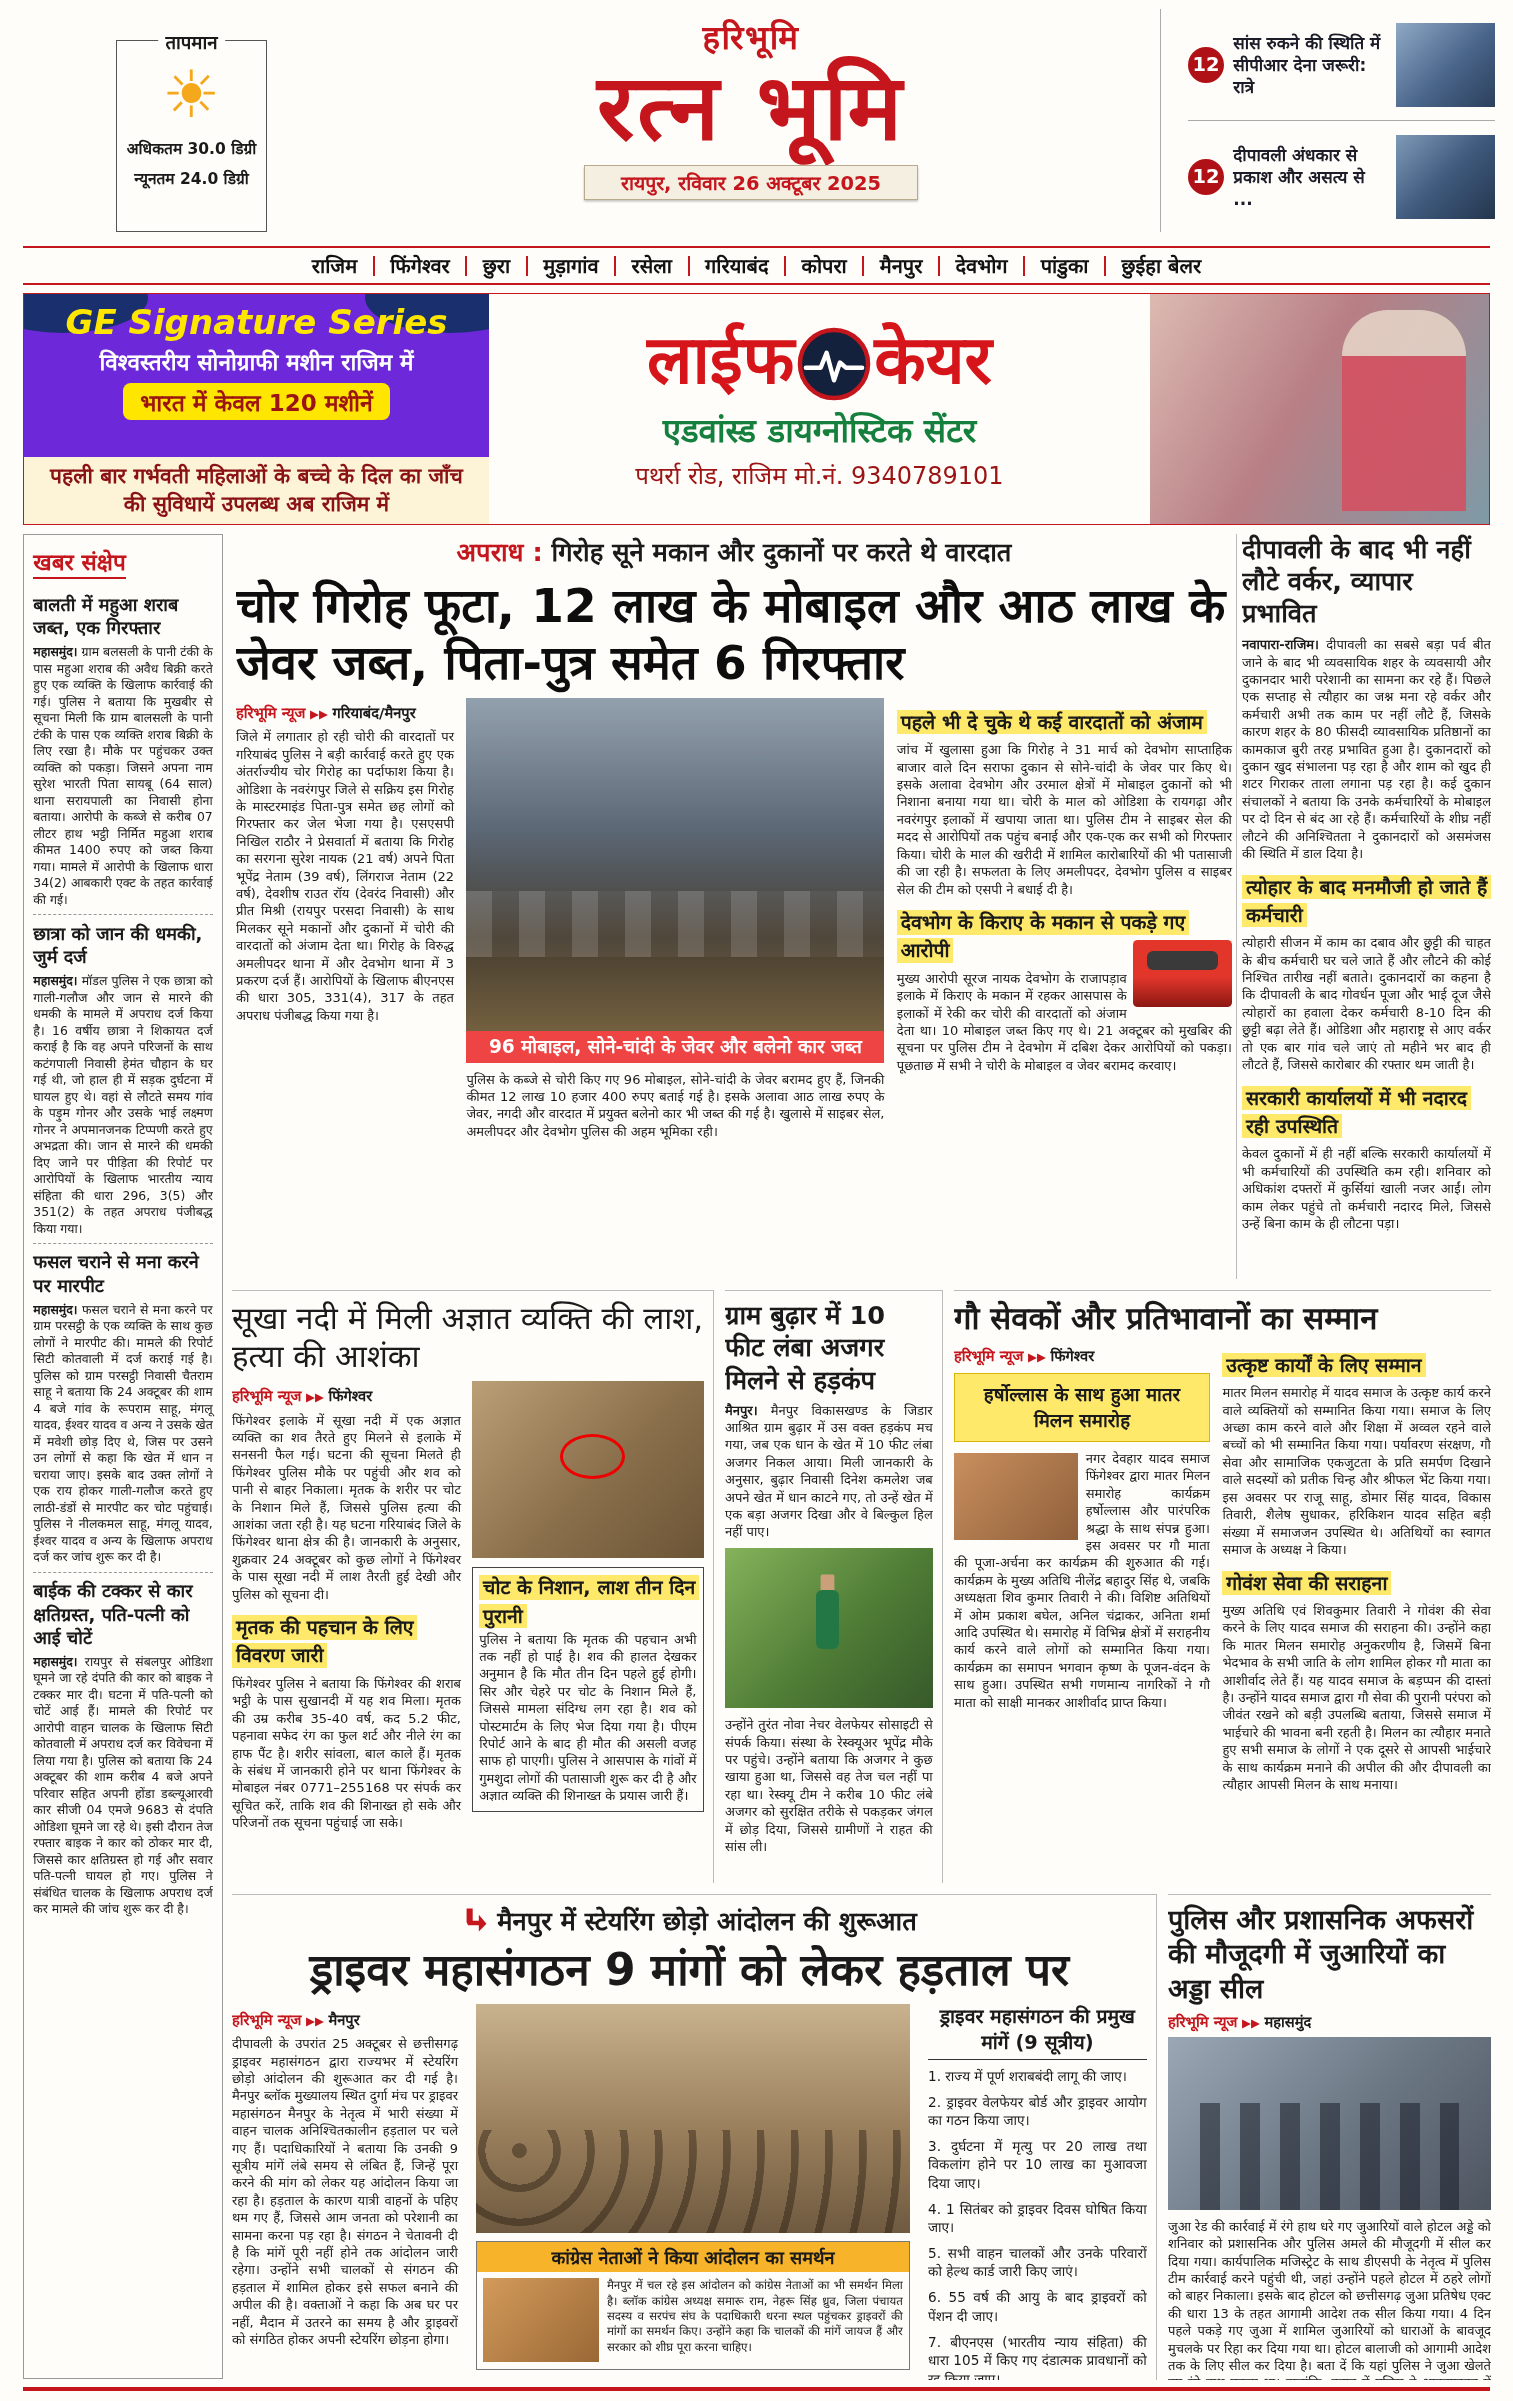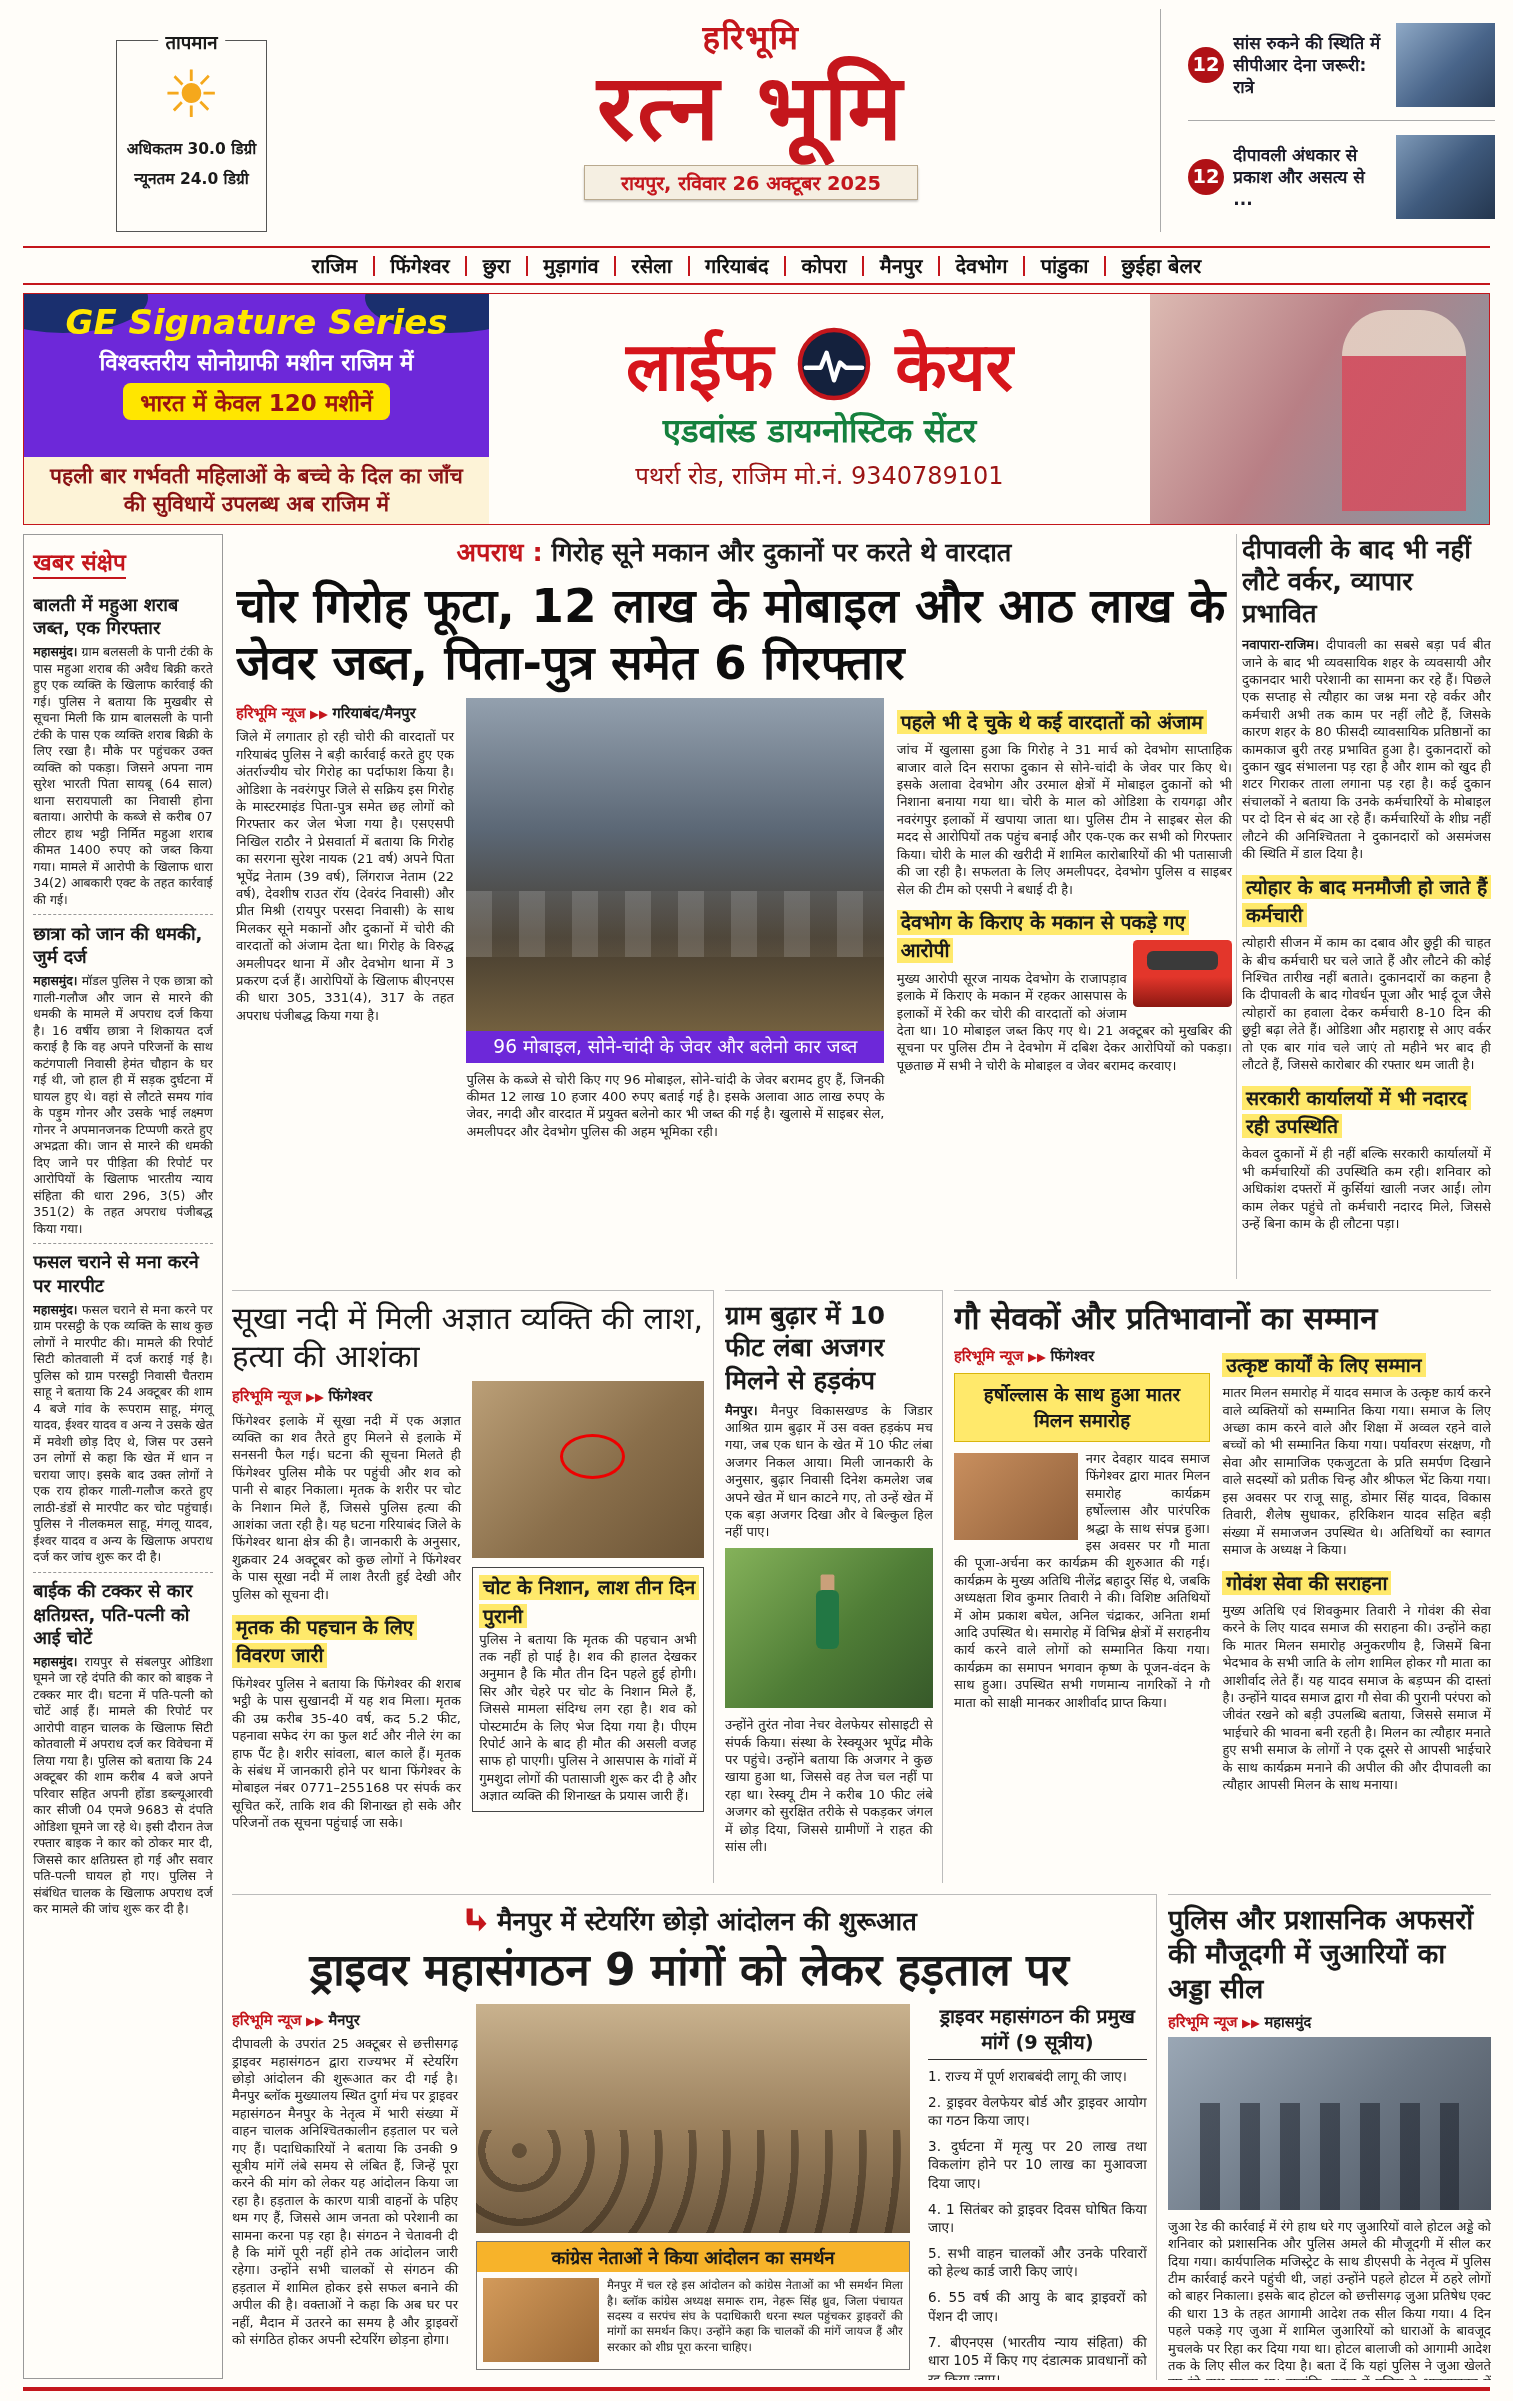--- a/index.html
+++ b/index.html
@@ -34,21 +34,21 @@
 
 .ad{position:absolute;left:23px;top:293px;width:1467px;height:232px;display:flex;border:1.5px solid #c4161c}
 .ad-left{width:465px;background:#6d28d9;color:#fff;position:relative;text-align:center;padding-top:7.7px;overflow:hidden}
 .ad-left::before,.ad-left::after{content:"";position:absolute;top:-31px;width:170px;height:70px;background:#1a2f6e;border-radius:50%}
 .ad-left::before{left:-46px}.ad-left::after{right:-46px}
 .ad-series{position:relative;color:#ffe600;font-weight:bold;font-size:34px;font-style:italic;z-index:1}
 .ad-line1{font-weight:bold;font-size:22.5px;margin-top:4.6px;position:relative;z-index:1}
 .ad-pill{display:inline-block;margin-top:6.2px;background:#ffe600;color:#9b1313;font-weight:bold;font-size:23px;border-radius:7.7px;padding:2.3px 17px}
 .ad-bottom{position:absolute;left:0;bottom:0;width:100%;background:#fdf3d7;color:#8a1214;font-weight:bold;font-size:21px;line-height:1.3;padding:6.2px 4.6px}
 .ad-center{flex:1;display:flex;flex-direction:column;align-items:center;justify-content:center;gap:6.2px;background:#fffdf9}
-.ad-name-row{display:flex;align-items:flex-end;gap:24px}
+.ad-name-row{display:flex;align-items:flex-start;gap:3px}
 .ad-name{font-size:67px;font-weight:bold;color:#d6151b;line-height:1}
 .lifecare-logo{width:74px;height:74px}
 .ad-subtitle{color:#15803d;font-weight:bold;font-size:33px}
 .ad-address{color:#9b1313;font-weight:normal;font-size:24px}
 .ad-photo{width:339px;background:linear-gradient(120deg,#dcbab2 0%,#b87f85 45%,#7e9aa6 100%)}
 .ad-photo::after{content:"";position:absolute;right:23px;top:15.5px;width:124px;height:201px;background:linear-gradient(180deg,#e8d6c8 0 46px,#d64d5e 46px);border-radius:46px 46px 0 0;opacity:.85}
 
 
 .byline{font-weight:bold;font-size:14.7px;margin:4.6px 0 6.2px}
 .byline .bb{color:#c4161c}
@@ -70,21 +70,21 @@
 
 .sec-lead{position:absolute;left:236px;top:534px;width:1001px;height:745px;overflow:hidden;border-right:0.8px solid #bbb;padding-right:4px}
 .kicker{text-align:center;font-weight:bold;font-size:25.6px}
 .kicker .red{color:#c4161c}
 .lead-headline{font-weight:bold;font-size:47px;line-height:1.22;margin:7.7px 0 6.2px;color:#0d0d0d}
 .lead-cols{display:flex;gap:12.4px}
 .lead-col1{width:218px}
 .lead-mid{width:418px}
 .lead-photo{width:418px;height:333px;background:linear-gradient(180deg,#93a0ae 0%,#5b6775 40%,#463d30 72%,#73603f 100%)}
 .lead-photo::before{content:"";position:absolute;left:0;top:58%;width:100%;height:20%;background:repeating-linear-gradient(90deg,rgba(255,255,255,.18) 0 26px,rgba(255,255,255,.05) 26px 53px)}
-.lead-caption{background:#6d28d9;color:#fff;font-weight:normal;font-size:18.6px;text-align:center;padding:4.6px 3.1px;line-height:1.25}
+.lead-caption{background:#ef4444;color:#fff;font-weight:bold;font-size:18.6px;text-align:center;padding:4.6px 3.1px;line-height:1.25}
 .lead-body2{margin-top:7.7px}
 .lead-col3{flex:1}
 .car-thumb{float:right;width:99px;height:67px;margin:3.1px 0 3.1px 6.2px;border-radius:4.6px;background:linear-gradient(180deg,#e3362b 0 55%,#8c1812);position:relative}
 .car-thumb::before{content:"";position:absolute;left:14px;top:11px;width:71px;height:18.6px;background:#3a3a3a;border-radius:6.2px}
 
 
 .sec-worker{position:absolute;left:1242px;top:534px;width:249px;height:745px;overflow:hidden}
 .worker-headline{font-weight:bold;font-size:25.6px;line-height:1.25;margin-bottom:6.2px}
 
 

